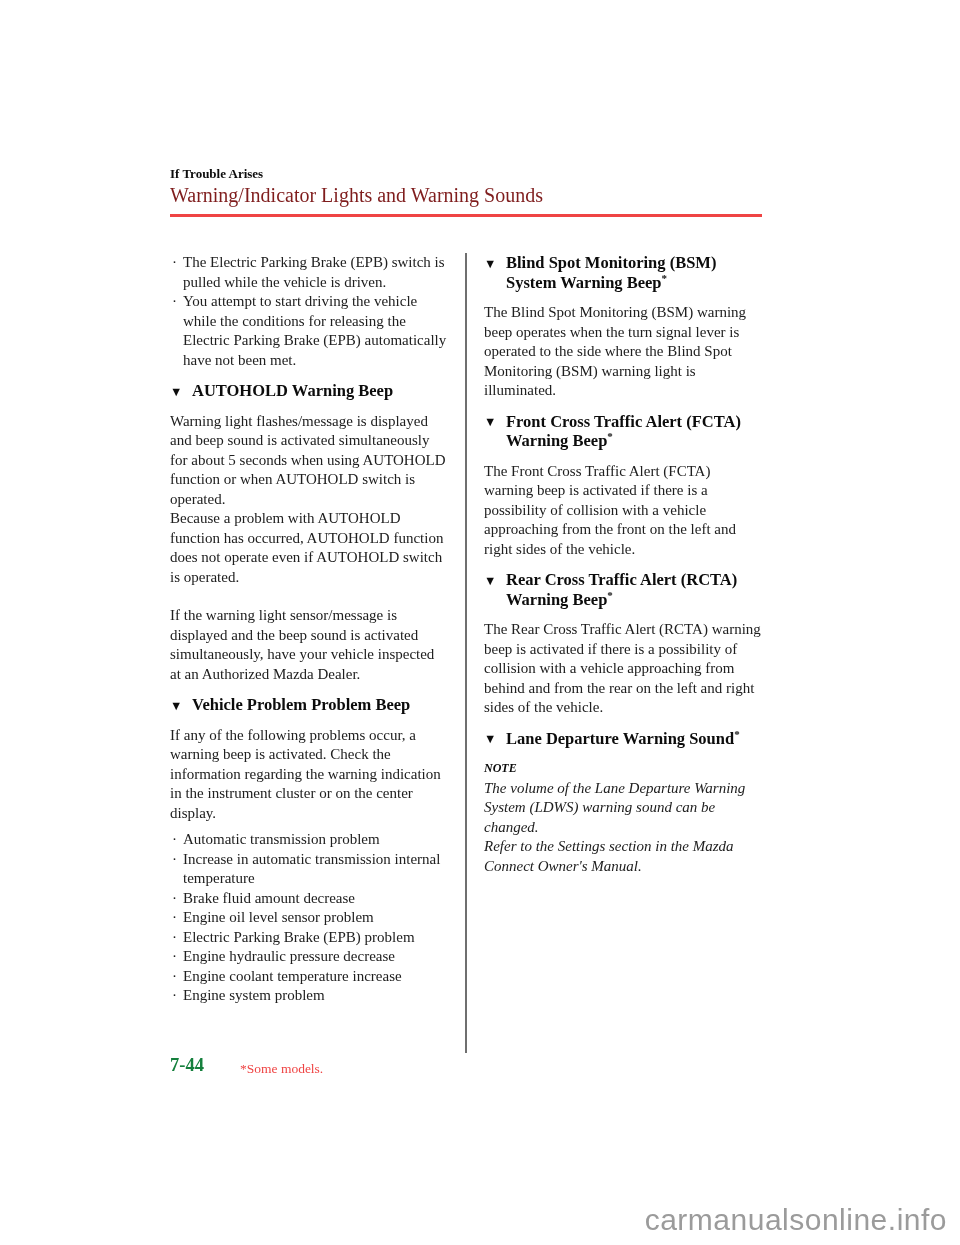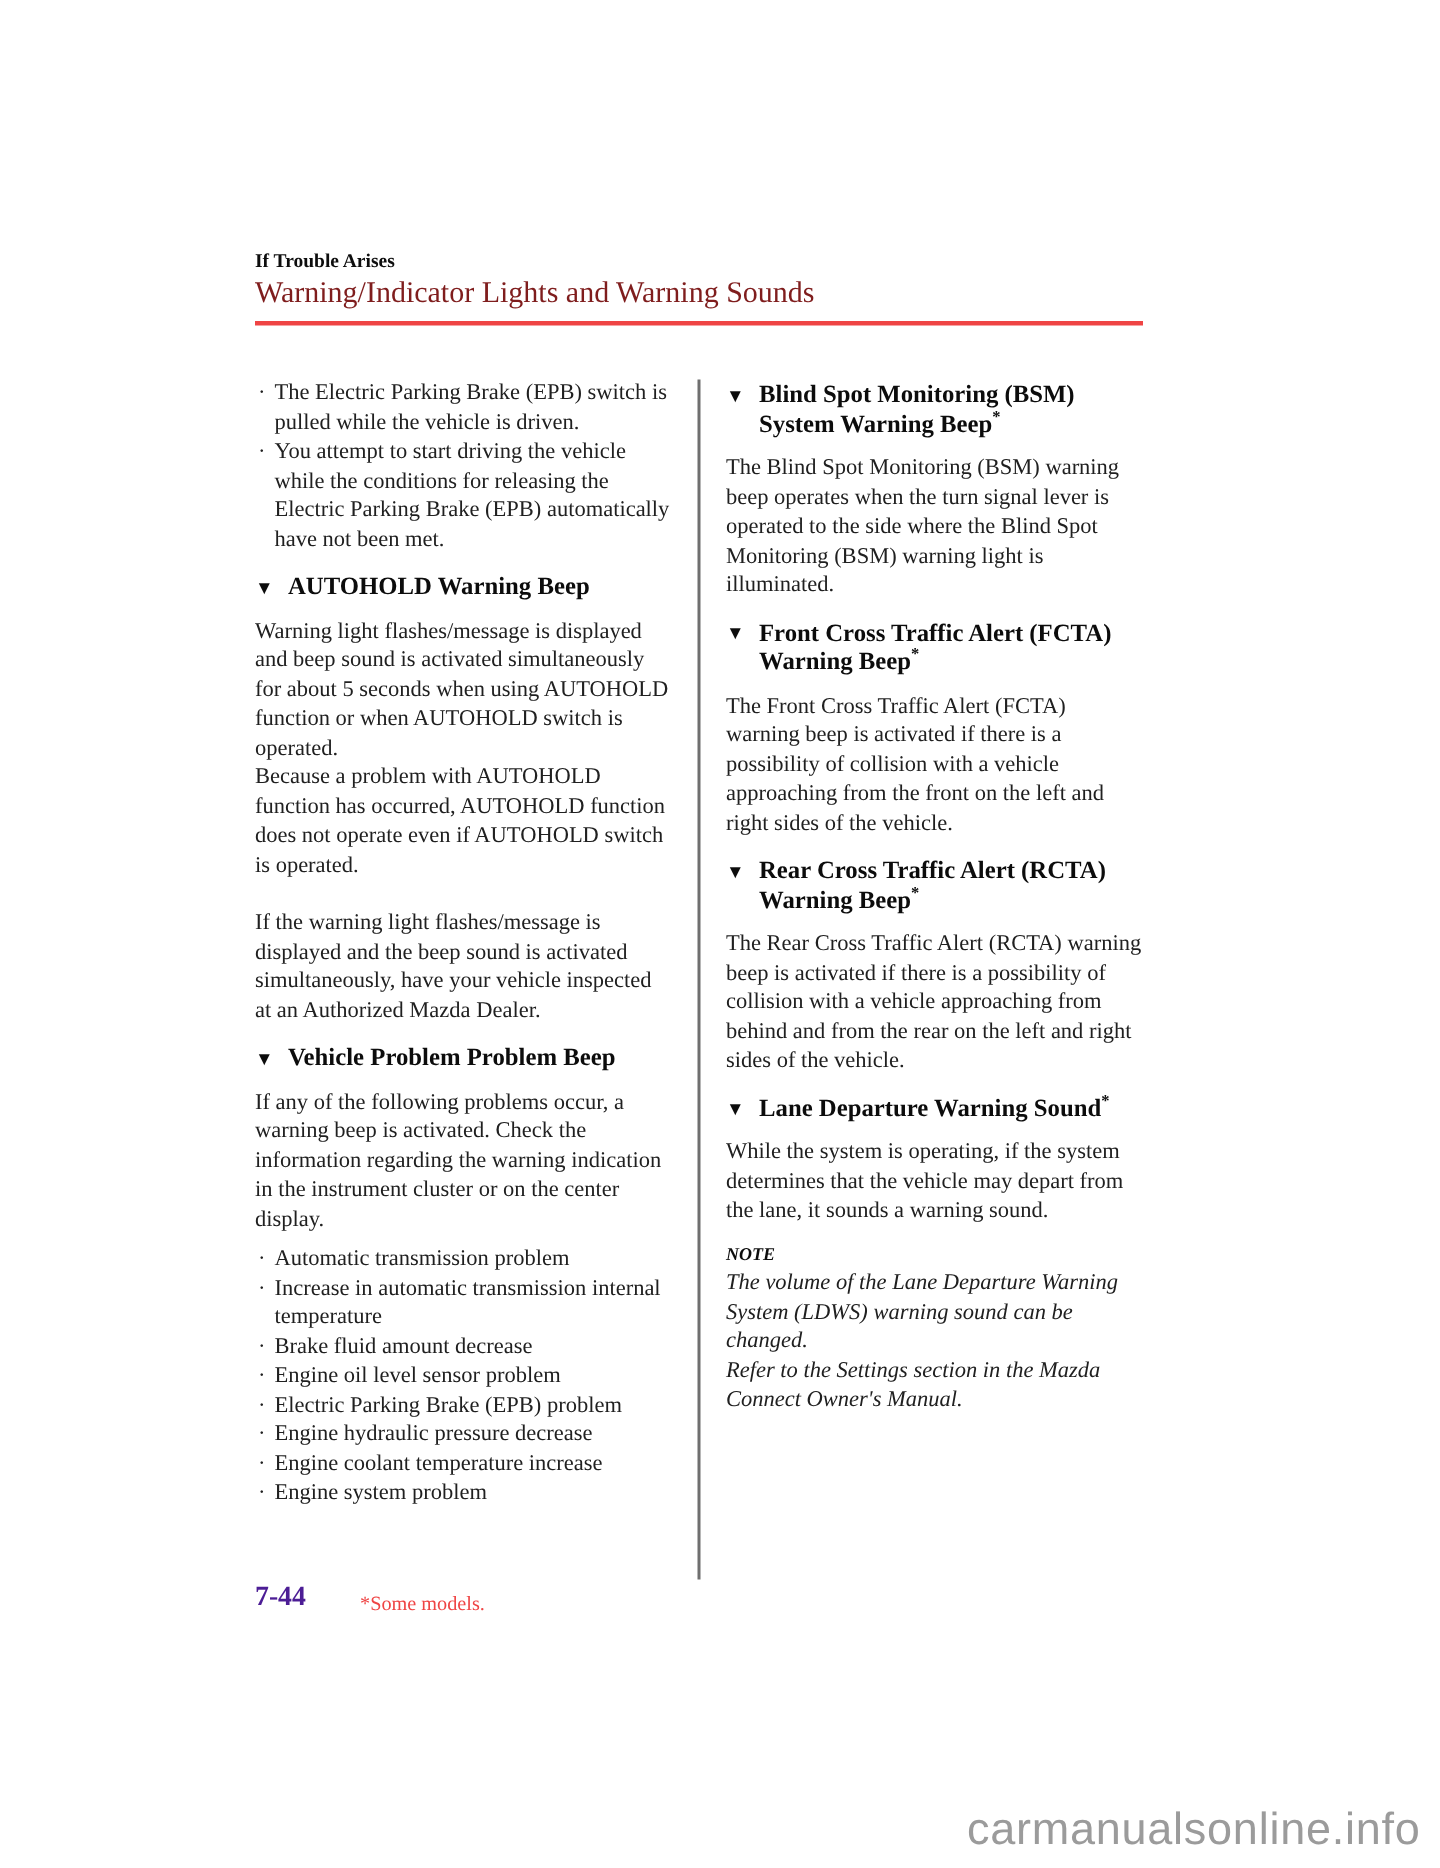--- a/index.html
+++ b/index.html
@@ -102,21 +102,21 @@
     white-space: pre-line;
   }
 
   
   .page-number {
     position: absolute;
     left: 170px;
     top: 1055px;
     font-size: 18.5px;
     font-weight: bold;
-    color: #4c1d95;
+    color: #15803d;
   }
   .footnote {
     position: absolute;
     left: 240px;
     top: 1061px;
     font-size: 13.5px;
     color: #ef4444;
   }
 
   
@@ -154,21 +154,21 @@
           <span>You attempt to start driving the vehicle while the conditions for releasing the Electric Parking Brake (EPB) automatically have not been met.</span>
         </div>
       </div>
 
       <div class="sec">
         <span class="tri">▼</span>
         <span>AUTOHOLD Warning Beep</span>
       </div>
       <p class="para">Warning light flashes/message is displayed and beep sound is activated simultaneously for about 5 seconds when using AUTOHOLD function or when AUTOHOLD switch is operated.
 Because a problem with AUTOHOLD function has occurred, AUTOHOLD function does not operate even if AUTOHOLD switch is operated.</p>
-      <p class="para spaced">If the warning light flashes/message is displayed and the beep sound is activated simultaneously, have your vehicle inspected at an Authorized Mazda Dealer.</p>
+      <p class="para spaced">If the warning light sensor/message is displayed and the beep sound is activated simultaneously, have your vehicle inspected at an Authorized Mazda Dealer.</p>
 
       <div class="sec">
         <span class="tri">▼</span>
         <span>Vehicle Problem Problem Beep</span>
       </div>
       <p class="para">If any of the following problems occur, a warning beep is activated. Check the information regarding the warning indication in the instrument cluster or on the center display.</p>
 
       <div class="bullets tight">
         <div class="bullet">
           <span class="bmark">·</span>
@@ -226,21 +226,20 @@
       <div class="sec">
         <span class="tri">▼</span>
         <span>Rear Cross Traffic Alert (RCTA) Warning Beep</span><sup>*</sup>
       </div>
       <p class="para">The Rear Cross Traffic Alert (RCTA) warning beep is activated if there is a possibility of collision with a vehicle approaching from behind and from the rear on the left and right sides of the vehicle.</p>
 
       <div class="sec">
         <span class="tri">▼</span>
         <span>Lane Departure Warning Sound</span><sup>*</sup>
       </div>
-      <p class="para">While the system is operating, if the system determines that the vehicle may depart from the lane, it sounds a warning sound.</p>
 
       <div class="note-label">NOTE</div>
       <div class="note-body">The volume of the Lane Departure Warning System (LDWS) warning sound can be changed.
 Refer to the Settings section in the Mazda Connect Owner's Manual.</div>
     </div>
   </div>
 
   <div class="page-number">7-44</div>
   <div class="footnote">*Some models.</div>
 

